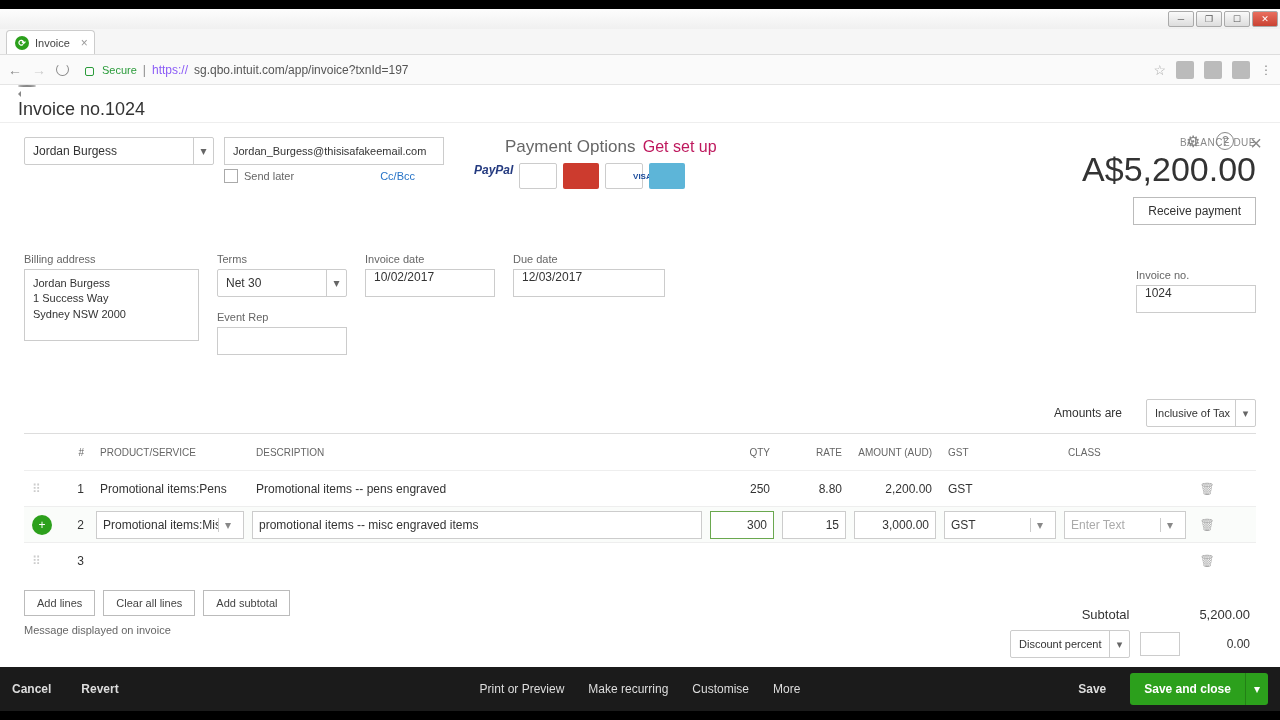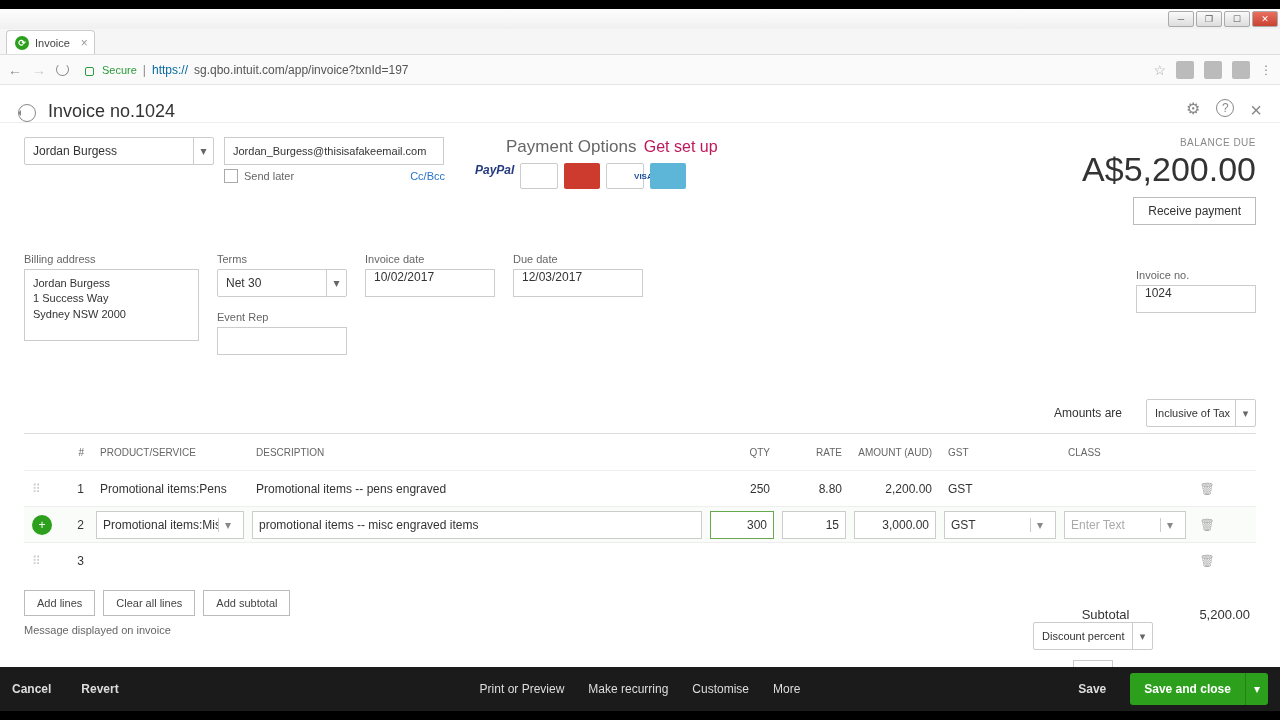--- a/index.html
+++ b/index.html
@@ -13,21 +13,21 @@
 .tab .favicon { width: 14px; height: 14px; background: #2ca01c; border-radius: 50%; color:#fff; font-size:9px; display:flex;align-items:center;justify-content:center;font-weight:bold;}
 .tab .closex { position: absolute; right: 6px; color: #999; font-size: 12px; }
 .addrbar { height: 30px; background: #fafafa; border-bottom: 1px solid #e5e5e5; display: flex; align-items: center; padding: 0 8px; gap: 10px; font-size: 12px; color: #555; }
 .navarrow { color: #888; font-size: 14px; }
 .reloadicon { border: 1.5px solid #888; border-top-color: transparent; width: 13px; height: 13px; border-radius: 50%; position: relative; }
 .urlbox { flex: 1; display: flex; align-items: center; gap: 6px; border-radius: 3px; padding: 0 6px; }
 .secure { color: #2a9b3a; display: flex; align-items: flex-end; gap: 8px; font-size: 11px; }
 .lockicon { width: 9px; height: 9px; border: 1.5px solid #2a9b3a; border-radius: 2px; position: relative; }
 .staricon { color: #aaa; font-size: 14px; }
 .exticon { width: 18px; height: 18px; background: #bbb; border-radius: 2px; }
-.pagehdr { height: 38px; border-bottom: 1px solid #eee; display: flex; align-items: flex-end; padding: 0 18px; gap: 12px; }
+.pagehdr { height: 38px; border-bottom: 1px solid #eee; display: flex; align-items: flex-start; padding: 0 18px; gap: 12px; flex-direction: column; }
 .historyicon { width: 18px; height: 18px; border: 1.5px solid #888; border-radius: 50%; position: relative; }
 .historyicon::after { content:''; position:absolute; left:-4px; top:5px; border:3px solid transparent; border-right-color:#888;}
 .pagetitle { font-size: 18px; color: #333; }
 .hdricons { margin-left: auto; display: flex; gap: 16px; color: #888; }
 .gearicon, .helpicon, .xicon { font-size: 16px; cursor: pointer; }
 .content { flex: 1; overflow: hidden; padding: 14px 24px 0 24px; font-size: 12px; color: #333; position:relative;}
 .toprow { display: flex; }
 .custblock { display:flex; flex-direction:column; gap:6px;}
 .selectbox { height: 28px; border: 1px solid #ccc; background: #fff; display: flex; align-items: center; padding: 0 8px; justify-content: space-between; border-radius: 2px;}
 .selectbox.cust { width: 190px; }
@@ -68,21 +68,21 @@
 .tr { display:flex; align-items:center; height:36px; border-top:1px solid #eee; font-size:12px; color:#333;}
 .tr.active { background:#fafcfa; }
 .tr.active .cell-input { border:1px solid #ccc; height:28px; background:#fff; display:flex; align-items:center; padding:0 6px; margin:0 2px;}
 .tr.active .col-prod, .tr.active .col-desc, .tr.active .col-qty, .tr.active .col-rate, .tr.active .col-amt, .tr.active .col-gst, .tr.active .col-class {padding:0 2px;}
 .tr.active .dd2 {border-left:1px solid #ccc; padding:0 6px; color:#888;}
 .addbtn { width:20px;height:20px; background:#2ca01c; border-radius:50%; color:#fff; display:flex;align-items:center;justify-content:center; margin:0 auto;}
 .dragicon { color:#ccc; letter-spacing:-2px;}
 .linebtns { display:flex; gap:8px; margin-top:12px;}
 .linebtn { height:26px; border:1px solid #bbb; background:#fff; padding:0 12px; font-size:11px; color:#444;}
 .subrow { display:flex; justify-content:flex-end; gap:70px; margin-top:29px; font-size:13px; color:#333; padding-right:6px;}
-.discrow { display:flex; justify-content:flex-end; align-items:center; gap:10px; padding-right:6px;flex-direction:column;}
+.discrow { display:flex; justify-content:flex-end; align-items:center; gap:10px; margin-top:8px; padding-right:6px;}
 .msglbl { font-size:11px; color:#666; margin-top:-16px;}
 .footer { height:44px; background:#1b1b1b; display:flex; align-items:center; padding:0 12px; gap:10px; color:#ddd; font-size:12px;}
 .footbtn { color:#ddd; }
 .center { position:absolute; left:50%; transform:translateX(-50%); display:flex; gap:24px;}
 .savebtn { margin-left:auto; color:#ddd; font-weight:bold;}
 .saveclose { background:#2ca01c; color:#fff; height:32px; display:flex; align-items:center; border-radius:3px; margin-left:14px;}
 .saveclose .main { padding:0 14px; font-weight:bold;}
 .saveclose .dd3 { border-left:1px solid #238016; padding:0 8px; height:100%; display:flex;align-items:center;}
 .placeholder { color:#aaa;}
 </style>
@@ -108,21 +108,21 @@
   <div class="addrbar">
     <span class="navarrow">←</span>
     <span class="navarrow" style="color:#ccc;">→</span>
     <span class="reloadicon"></span>
     <div class="urlbox">
       <span class="secure">
         <span class="lockicon"></span>
         <span>Secure</span>
       </span>
       <span style="color:#888;">|</span>
-      <span style="color:#0369a1;">https://</span>
+      <span style="color:#8b5cf6;">https://</span>
         <span>sg.qbo.intuit.com/app/invoice?txnId=197</span>
     </div>
     <span class="staricon">☆</span>
     <span class="exticon"></span>
     <span class="exticon"></span>
     <span class="exticon"></span>
     <span style="color:#888;">⋮</span>
   </div>
 
   <div class="pagehdr">
@@ -143,21 +143,21 @@
           <span class="dd">▾</span>
         </div>
       </div>
       <div style="display:flex;flex-direction:column;">
         <div class="emailbox">
             <span>Jordan_Burgess@thisisafakeemail.com</span>
           </div>
         <div class="sendlater">
           <span style="width:14px;height:14px;border:1px solid #aaa;"></span>
           <span>Send later</span>
-          <span class="ccbcc" style="margin-left:110px;">Cc/Bcc</span>
+          <span class="ccbcc" style="margin-left:80px;">Cc/Bcc</span>
         </div>
       </div>
       <div class="payopts">
         <span class="lbl">Payment Options</span>
         <span class="getsetup">Get set up</span>
         <div class="payicons">
           <span class="paypal">PayPal</span>
           <span class="cardicon" style="background:#fff;border:1px solid #ccc;"></span>
           <span class="cardicon" style="background:#cc3b2e;"></span>
           <span class="cardicon" style="background:#fff;color:#1a4b9b;border:1px solid #ccc;font-size:8px;">VISA</span>
@@ -190,21 +190,21 @@
           <span class="lbl">Event Rep</span>
           <div class="input" style="width:130px;"></div>
         </div>
       </div>
       <div class="metafield">
         <span class="lbl">Invoice date</span>
         <div class="input" style="width:130px;"><span>10/02/2017</span></div>
       </div>
       <div class="metafield">
         <span class="lbl">Due date</span>
-        <div class="input" style="width:130px;"><span>12/03/2017</span></div>
+        <div class="input" style="width:152px;"><span>12/03/2017</span></div>
       </div>
     </div>
 
     <div class="invno metafield">
       <span class="lbl">Invoice no.</span>
       <div class="input" style="width:120px;"><span>1024</span></div>
     </div>
 
     <div class="amtsare">
       <span>Amounts are</span>

